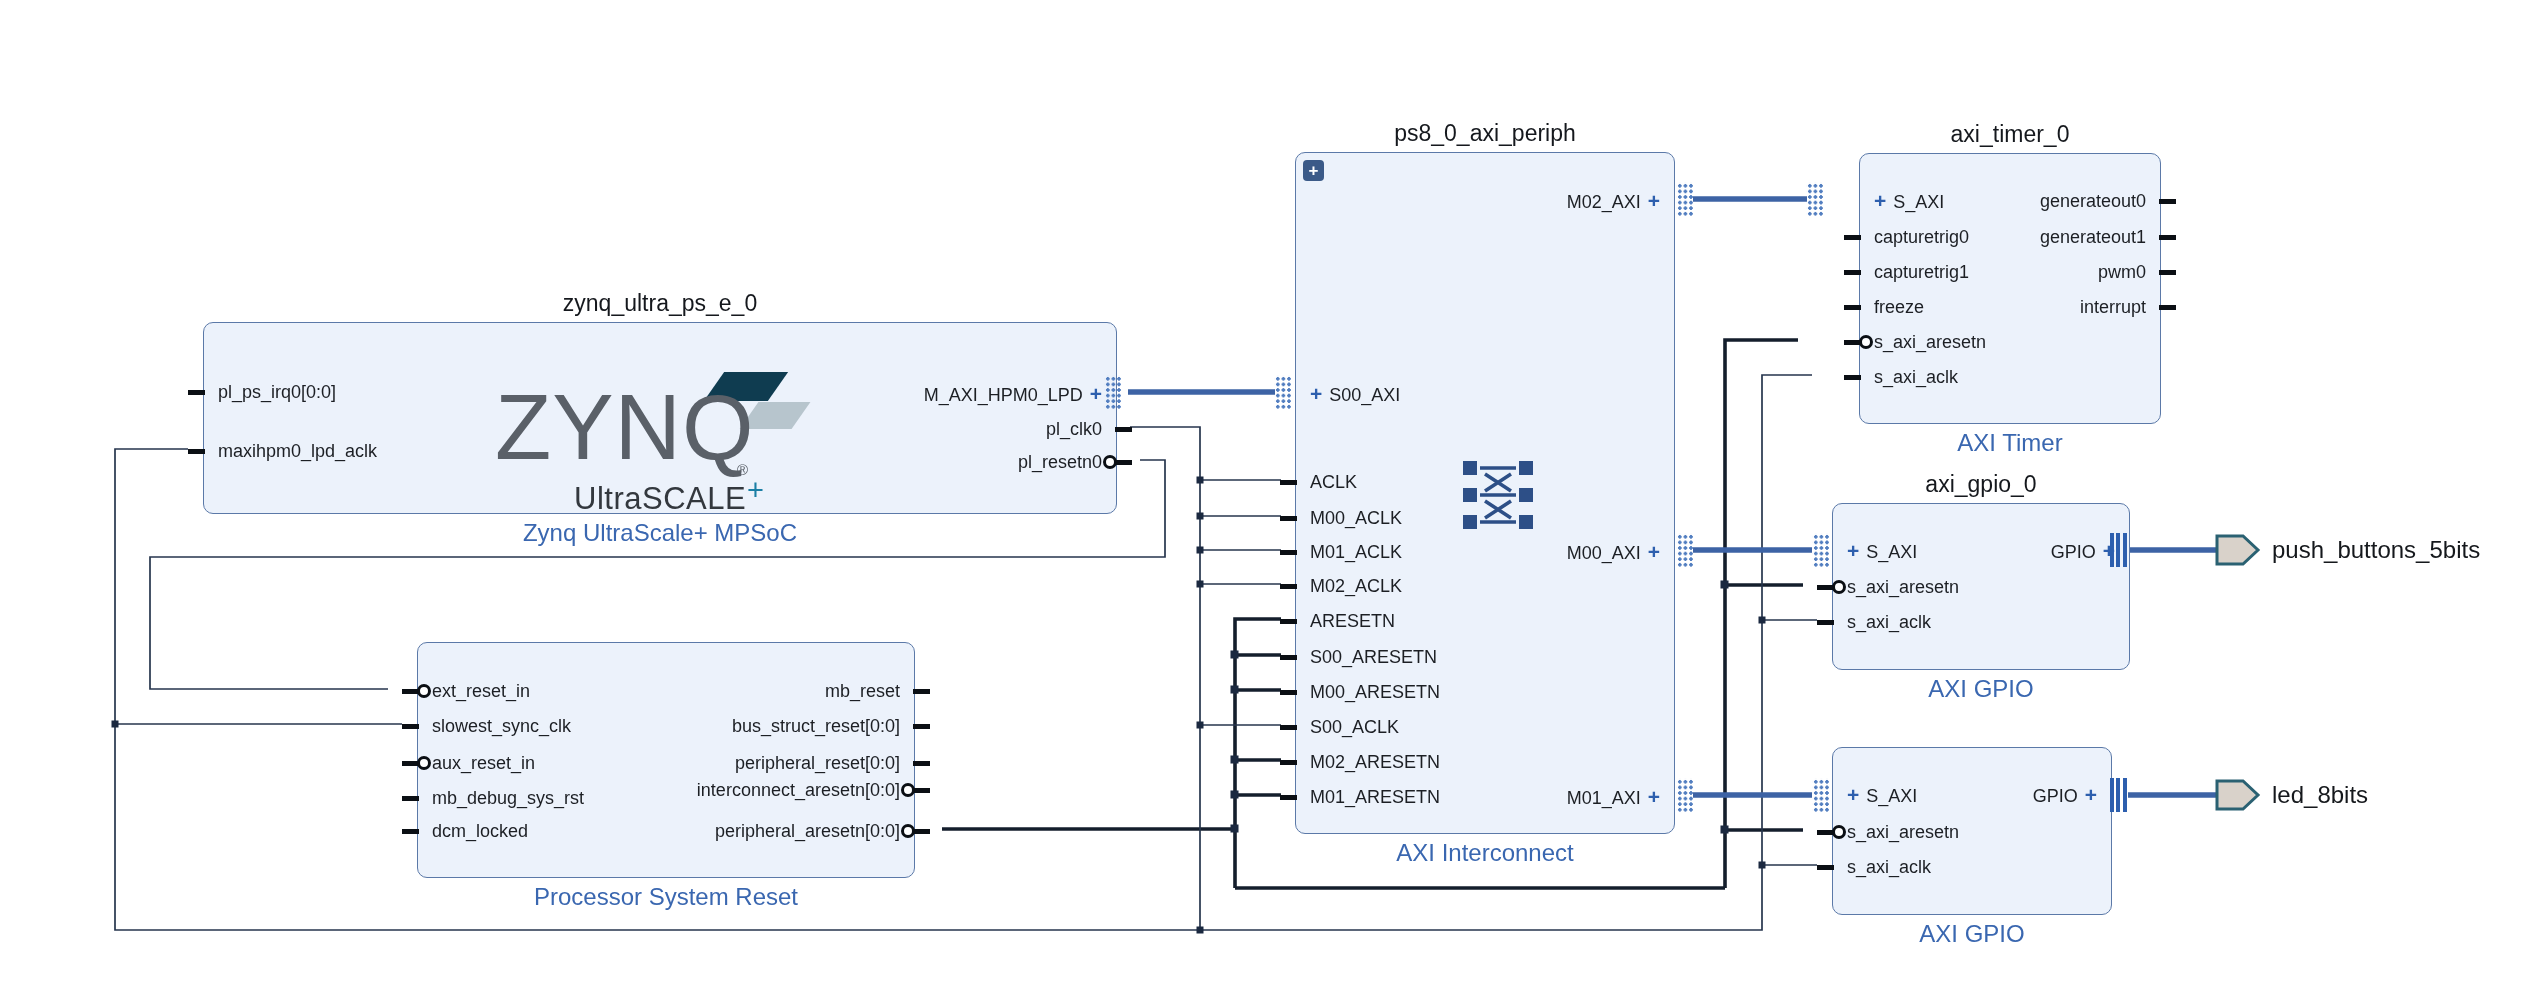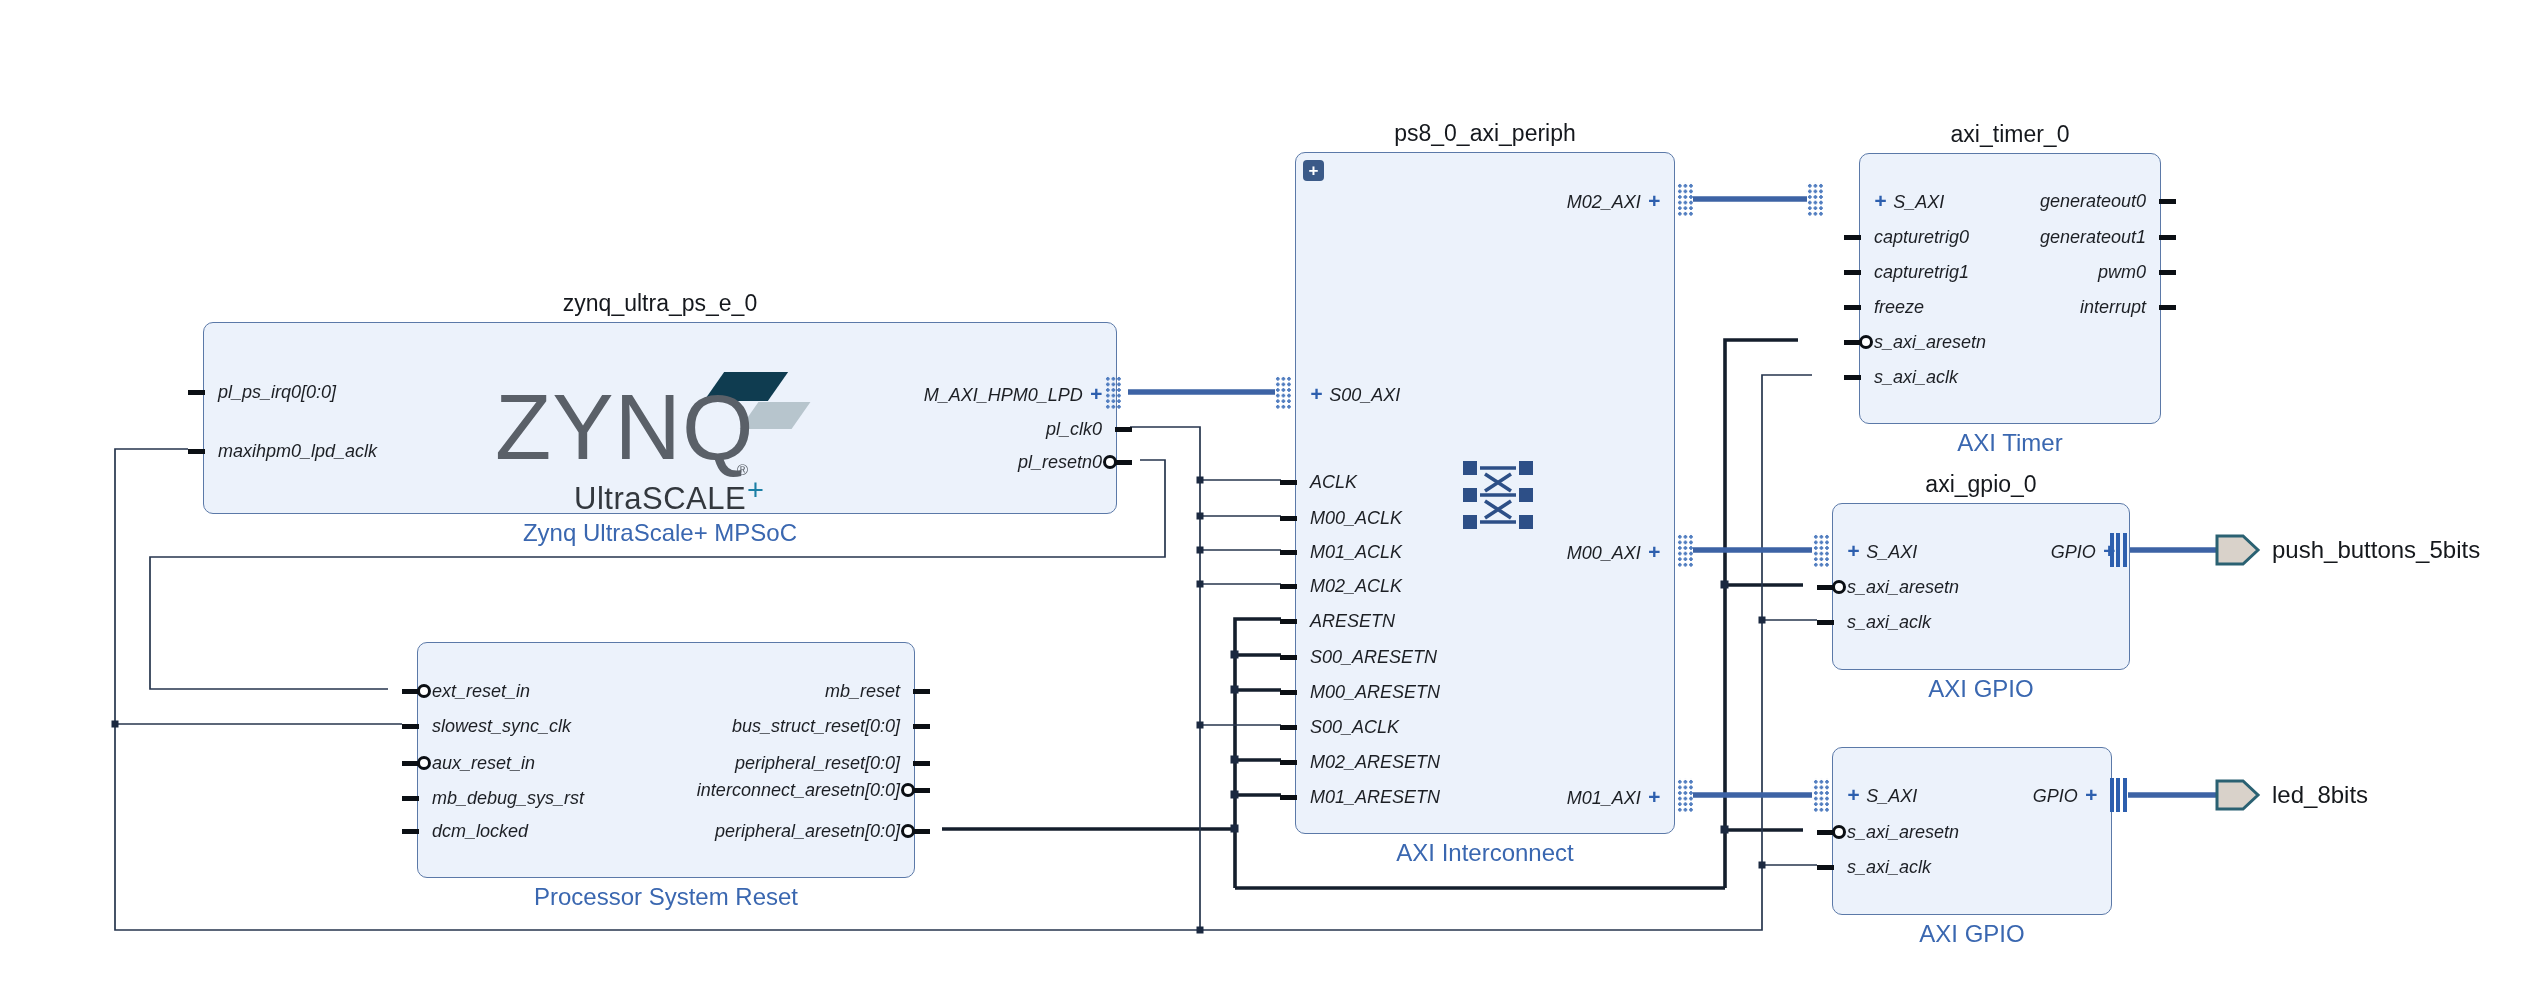--- a/index.html
+++ b/index.html
@@ -8,21 +8,21 @@
   svg.wires{position:absolute;left:0;top:0;z-index:1;}
 
   
   .block{position:absolute;background:#ecf2fb;border:1.5px solid #5b79a8;border-radius:10px;z-index:2;}
   .btitle{position:absolute;left:-80px;right:-80px;top:-33px;text-align:center;
           font-size:23px;color:#15181d;white-space:nowrap;}
   .bfooter{position:absolute;left:-80px;right:-80px;bottom:-34px;text-align:center;
            font-size:24px;color:#3a67b0;white-space:nowrap;}
 
   
-  .pin{position:absolute;height:22px;line-height:22px;font-size:18px;color:#1c1f24;white-space:nowrap;z-index:3;font-style:italic;}
+  .pin{position:absolute;height:22px;line-height:22px;font-size:18px;color:#1c1f24;white-space:nowrap;z-index:3;}
   .pin.l{left:14px;text-align:left;}
   .pin.r{right:14px;text-align:right;}
   .pin.l.stub::before{content:"";position:absolute;left:-30px;top:9px;width:17px;height:4.5px;background:#0b0f14;}
   .pin.r.stub::after {content:"";position:absolute;right:-30px;top:9px;width:17px;height:4.5px;background:#0b0f14;}
   .pin.l.circ::before{content:"";position:absolute;left:-30px;top:9px;width:17px;height:4.5px;background:#0b0f14;}
   .pin.l.circ::after {content:"";position:absolute;left:-15px;top:4px;width:8px;height:8px;
                       border:3px solid #0b0f14;border-radius:50%;background:#fff;}
   .pin.r.circ::after {content:"";position:absolute;right:-30px;top:9px;width:17px;height:4.5px;background:#0b0f14;}
   .pin.r.circ::before{content:"";position:absolute;right:-15px;top:4px;width:8px;height:8px;
                       border:3px solid #0b0f14;border-radius:50%;background:#fff;}

